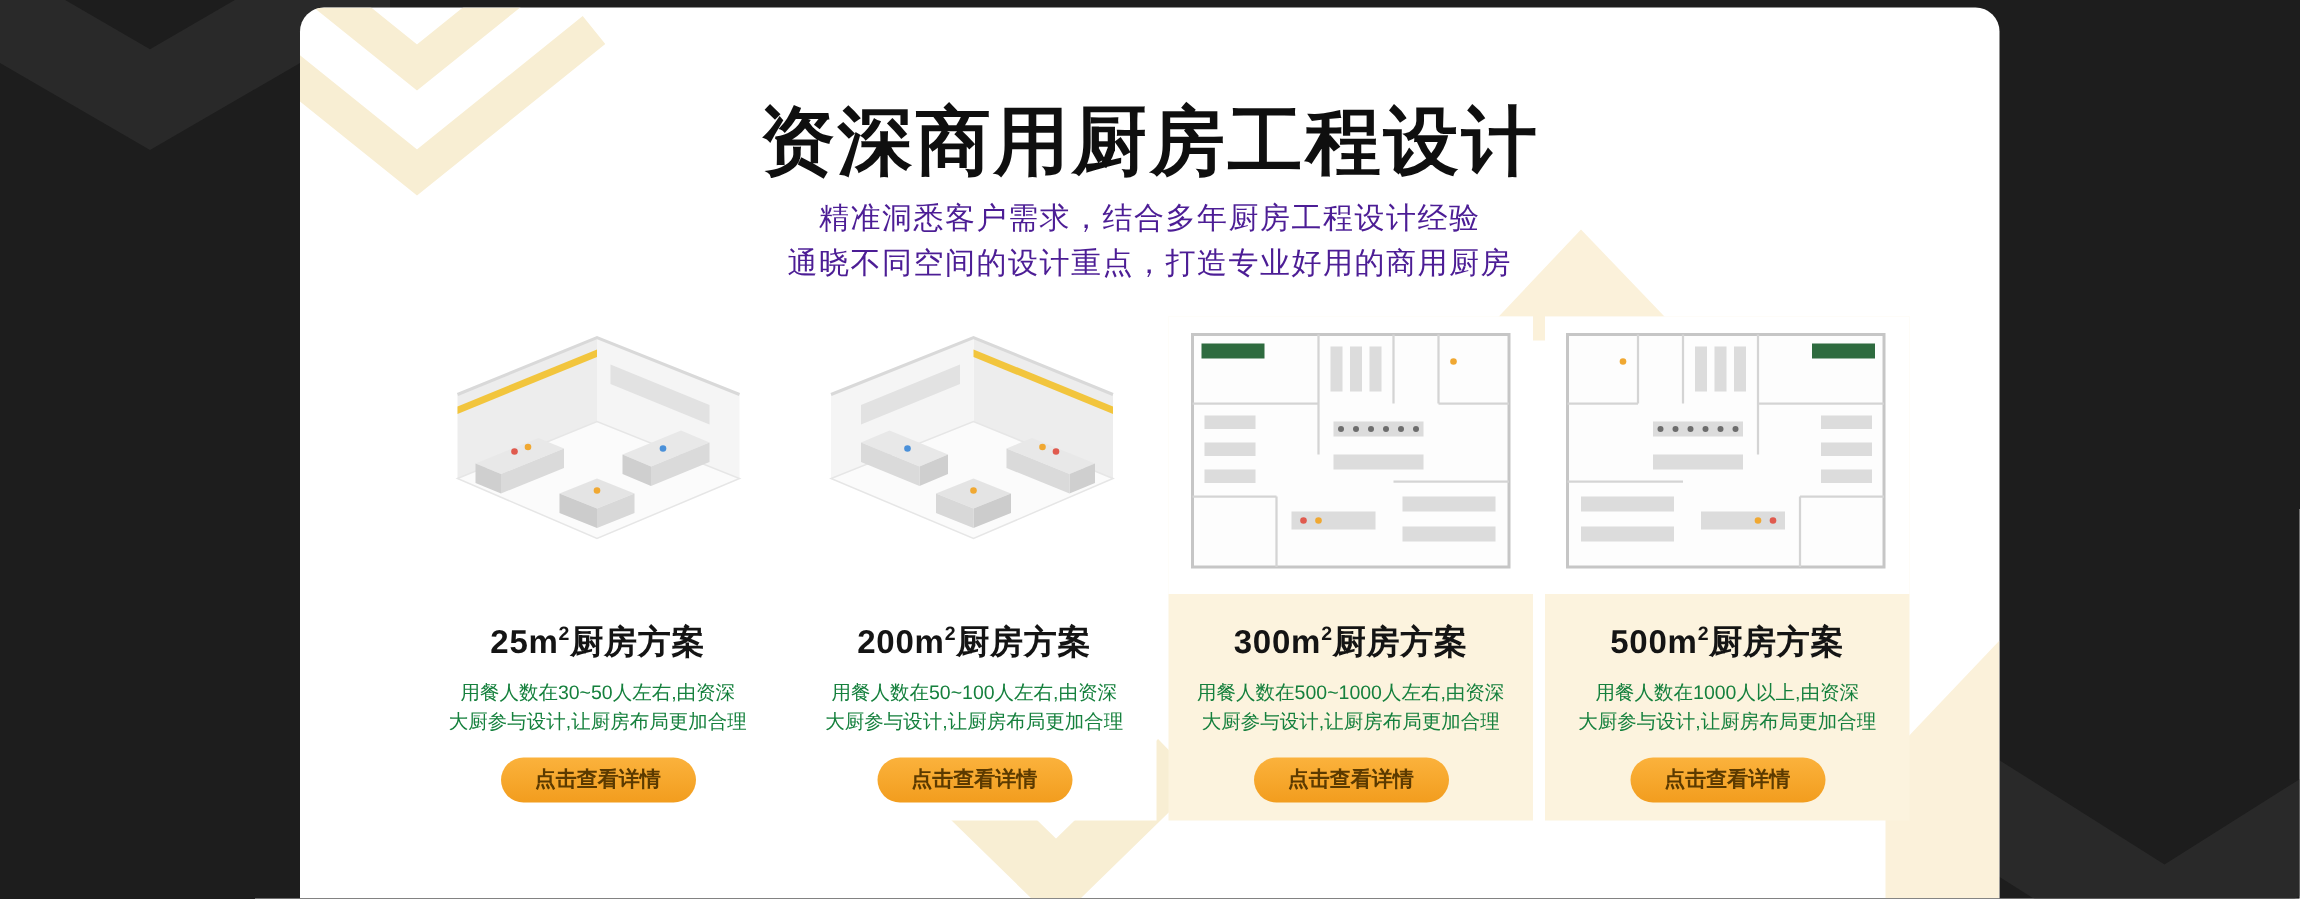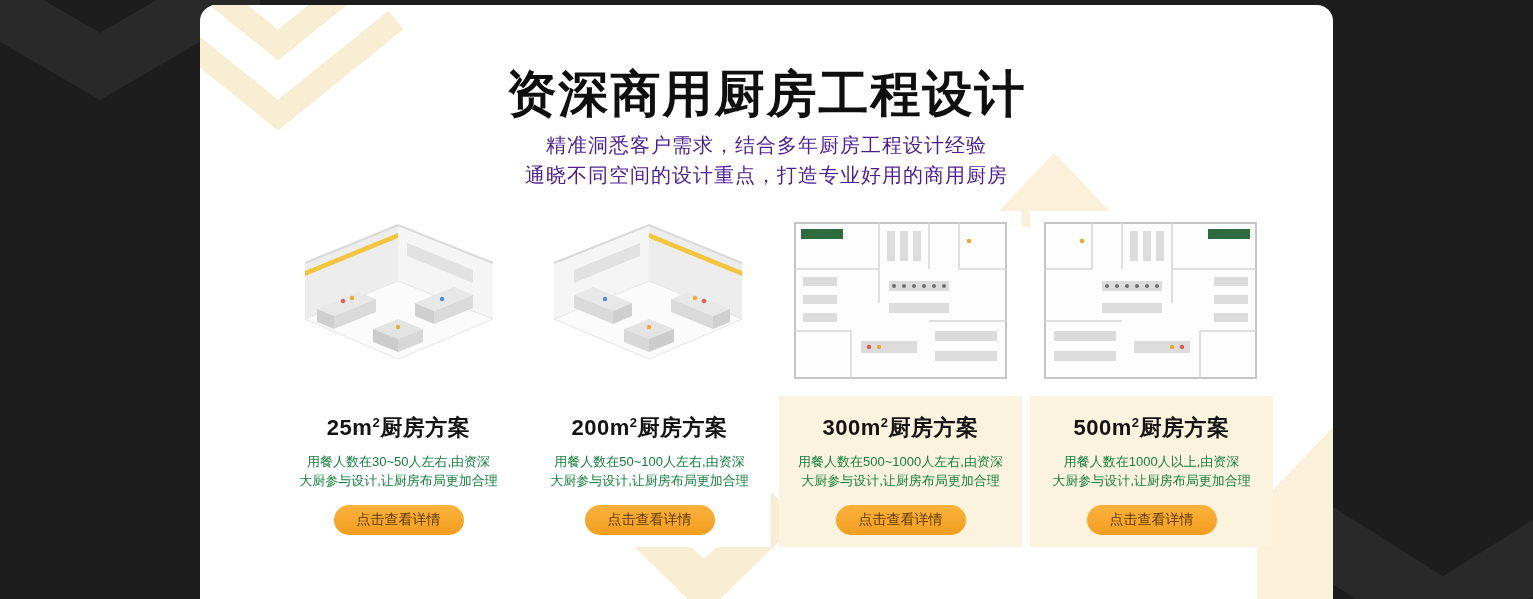--- a/index.html
+++ b/index.html
@@ -56,21 +56,21 @@
   }
   .plan-title sup { font-size:13px; font-weight:700; }
   .plan-desc {
     margin-top:9px; text-align:center;
     font-size:13px; line-height:19px; color:#15803d;
   }
   .details-btn {
     position:absolute; left:50%; bottom:12px; transform:translateX(-50%);
     width:130px; height:30px; border:none; border-radius:15px;
     background:linear-gradient(180deg,#fbb23c 0%,#f29d1e 100%);
-    color:#5b3a00; font-size:14px; font-weight:400;
+    color:#5b3a00; font-size:14px; font-weight:700;
     font-family:"Liberation Sans","DejaVu Sans",sans-serif;
     cursor:pointer;
   }
 </style>
 </head>
 <body>
 
 <svg width="0" height="0" style="position:absolute" aria-hidden="true">
   <defs>
     <symbol id="kitchen-iso" viewBox="0 0 243 185">

